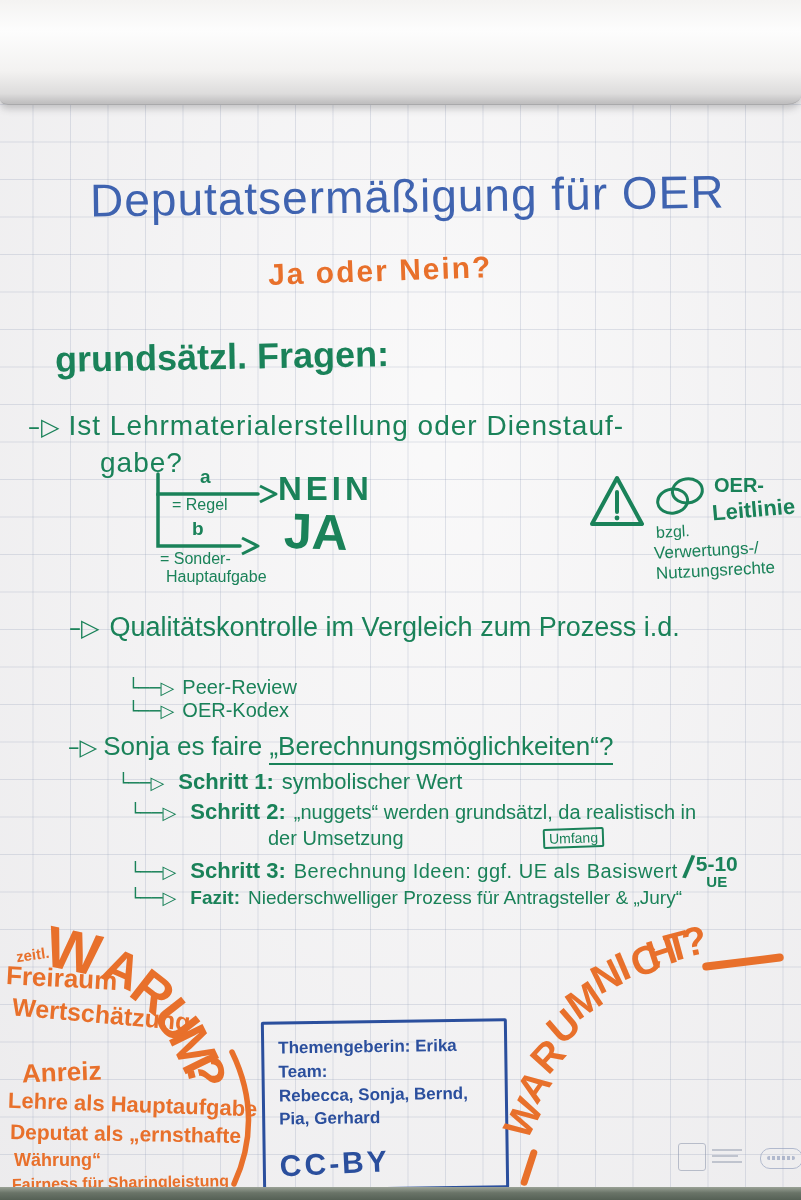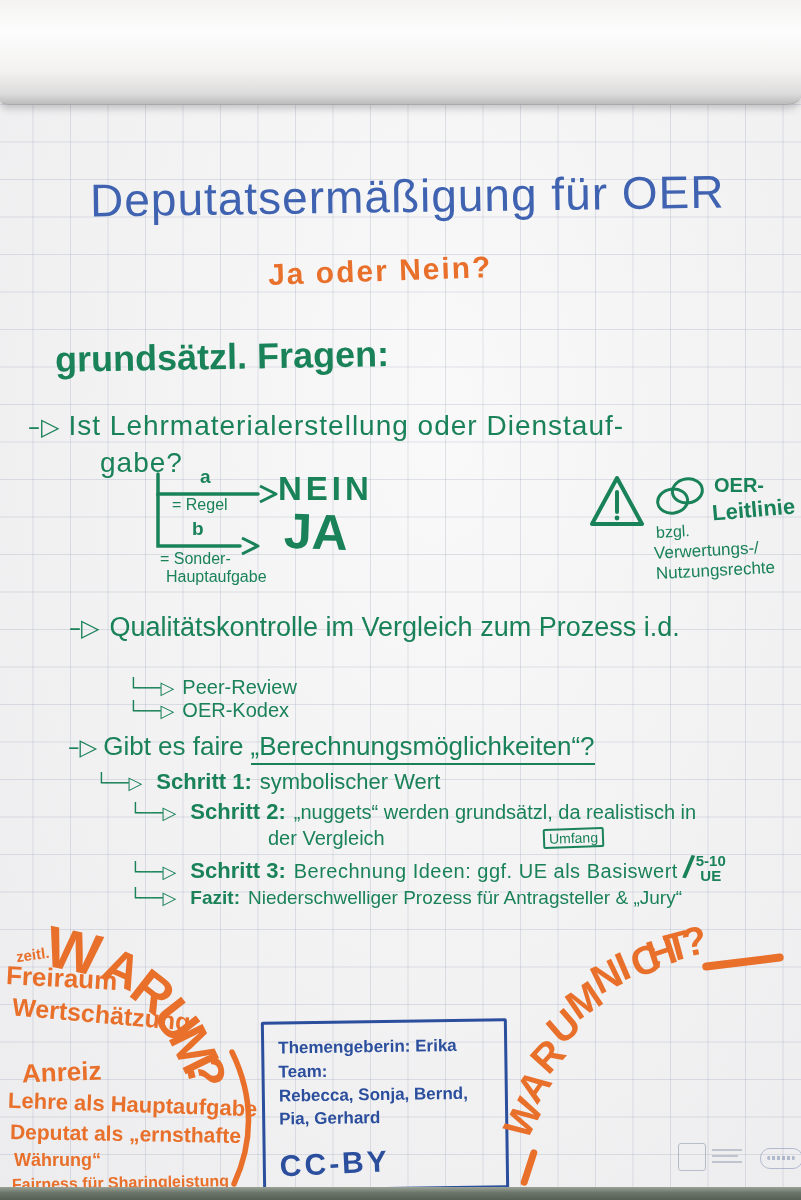--- a/index.html
+++ b/index.html
@@ -62,31 +62,31 @@
   #q2-line1{left:48px;top:612px;font-size:27px;margin-left:21px;}
   #q2-line1 .elbow{font-size:24px;margin-right:10px;}
   #q2-line2{left:96px;top:648px;font-size:27px;}
   #q2-item1{left:128px;top:676px;font-size:20px;}
   #q2-item2{left:128px;top:699px;font-size:20px;}
   .subitem .elbow{font-size:18px;margin-right:8px;}
   
   #q3-lead{left:68px;top:732px;font-size:26px;}
   #q3-lead .elbow{font-size:23px;margin-right:6px;}
   #q3-underline{border-bottom:2.5px solid #1a8259;padding-bottom:2px;}
-  #step1{left:96px;top:769px;font-size:22px;}
+  #step1{left:118px;top:769px;font-size:22px;}
   #step2{left:130px;top:799px;font-size:22px;}
   #step2 .step-text{font-size:20px;}
   #step2-line2{left:268px;top:827px;font-size:20px;}
   #umfang-box{left:543px;top:828px;font-size:14px;border:2px solid #1a8259;border-radius:2px;padding:0 4px;transform:rotate(-2deg);}
   #step3{left:130px;top:853px;font-size:22px;}
   #step3 .step-text{font-size:20px;letter-spacing:.5px;}
   #fazit{left:130px;top:887px;font-size:19px;}
   .step-label{font-weight:700;margin:0 8px 0 6px;}
   .frac{display:inline-flex;flex-direction:column;align-items:center;line-height:1;vertical-align:top;margin-left:2px;}
-  .frac .top{font-size:15px;font-weight:700;}
+  .frac .top{font-size:21px;font-weight:700;}
   .frac .bot{font-size:15px;font-weight:700;}
   .frac-slash{font-size:32px;font-weight:600;display:inline-block;transform:rotate(12deg);margin:0 1px 0 6px;line-height:.9;}
   
   .arc-host{position:absolute;inset:0;pointer-events:none;}
   .arc-letter{position:absolute;font-weight:700;color:#e8702b;line-height:1;transform-origin:50% 50%;}
   .why-item{font-weight:600;}
   #w1{left:16px;top:946px;font-size:15px;transform:rotate(-8deg);}
   #w2{left:6px;top:964px;font-size:26px;transform:rotate(3deg);}
   #w3{left:12px;top:1000px;font-size:25px;transform:rotate(5deg);}
   #w4{left:22px;top:1058px;font-size:26px;transform:rotate(-2deg);}
@@ -160,29 +160,29 @@
     <span class="elbow">–▷</span><span>Qualitätskontrolle im Vergleich zum Prozess i.d.</span>
   </div>
   <div class="abs green subitem" id="q2-item1">
     <span class="elbow">└──▷</span><span>Peer-Review</span>
   </div>
   <div class="abs green subitem" id="q2-item2">
     <span class="elbow">└──▷</span><span>OER-Kodex</span>
   </div>
 
   <div class="abs green" id="q3-lead">
-    <span class="elbow">–▷</span><span>Gibt es faire </span><span id="q3-underline">„Berechnungsmöglichkeiten“?</span>
+    <span class="elbow">–▷</span><span>Sonja es faire </span><span id="q3-underline">„Berechnungsmöglichkeiten“?</span>
   </div>
   <div class="abs green subitem" id="step1">
     <span class="elbow">└──▷</span><span class="step-label">Schritt 1:</span><span>symbolischer Wert</span>
   </div>
   <div class="abs green subitem" id="step2">
     <span class="elbow">└──▷</span><span class="step-label">Schritt 2:</span><span class="step-text">„nuggets“ werden grundsätzl, da realistisch in</span>
   </div>
-  <div class="abs green" id="step2-line2">der Vergleich</div>
+  <div class="abs green" id="step2-line2">der Umsetzung</div>
   <div class="abs green" id="umfang-box">Umfang</div>
   <div class="abs green subitem" id="step3">
     <span class="elbow">└──▷</span><span class="step-label">Schritt 3:</span><span class="step-text">Berechnung Ideen: ggf. UE als Basiswert</span><span class="frac-slash">/</span><span class="frac">
         <span class="top">5-10</span>
         <span class="bot">UE</span>
       </span>
   </div>
   <div class="abs green subitem" id="fazit">
     <span class="elbow">└──▷</span><span class="step-label">Fazit:</span><span>Niederschwelliger Prozess für Antragsteller &amp; „Jury“</span>
   </div>

